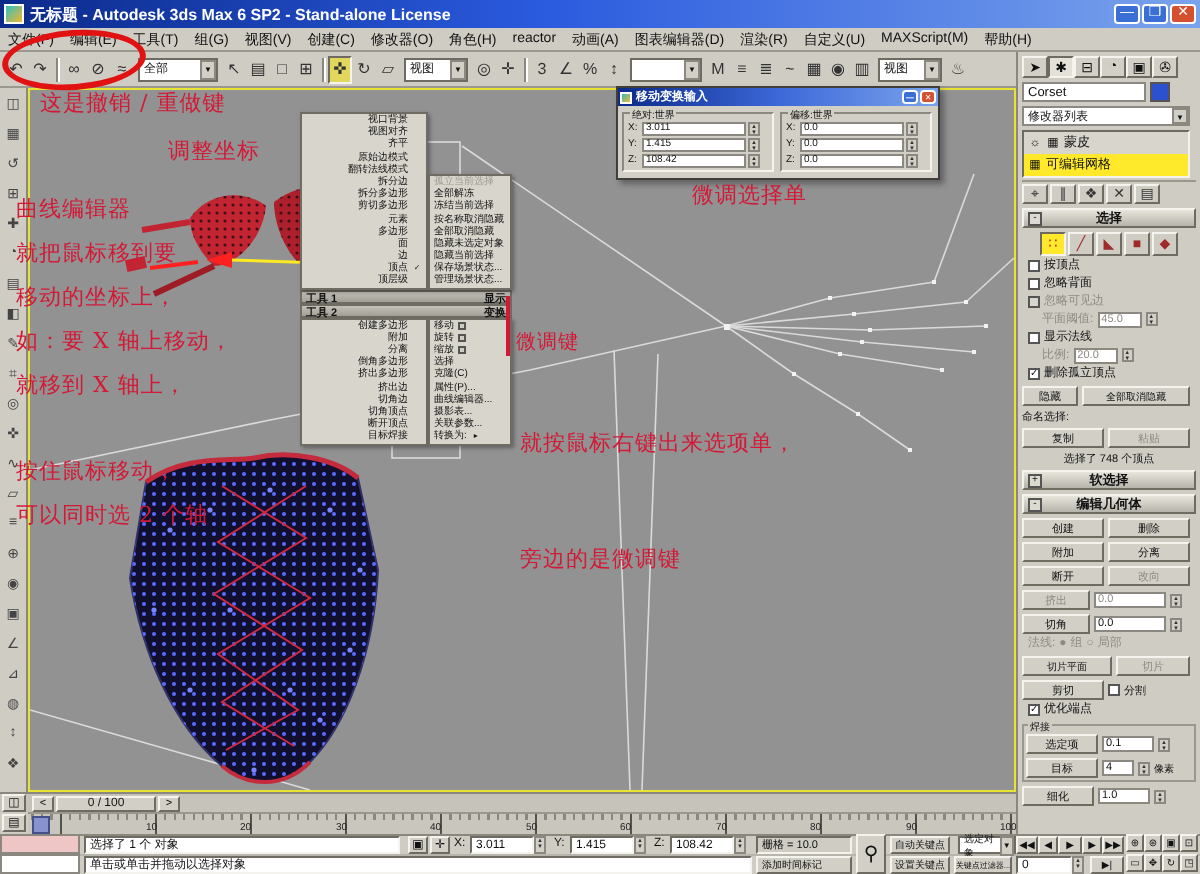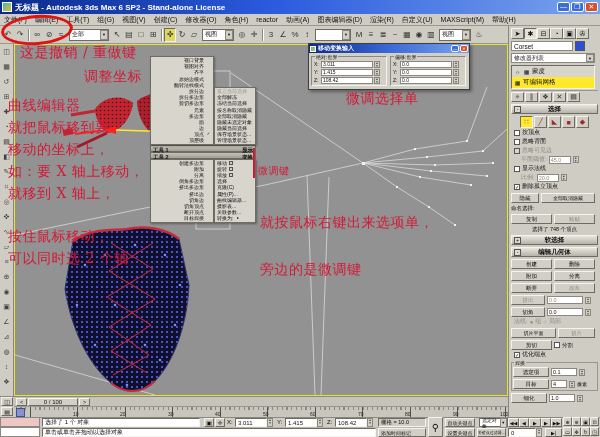--- a/index.html
+++ b/index.html
@@ -52,21 +52,21 @@
 #dialog .dtitle .appicon{width:6px;height:6px;margin-right:2px}
 #dialog .dtitle .wbtn{width:8px;height:7px;font-size:4px;line-height:5px}
 #dialog .dbody{display:flex;gap:3px;padding:3px 2px}
 .fset{position:relative;width:76px;border:1px solid;border-color:#8a8880 #f5f3ed #f5f3ed #8a8880;padding:3px 2px 1px}
 .fset .leg{position:absolute;top:-3px;left:3px;background:#d2cfc7;font-size:5px;padding:0 1px}
 .frow{display:flex;align-items:center;height:8px;gap:1px}
 .frow .axl{width:6px;font-size:5px}
 .frow .fin{width:52px;height:7px;background:#fff;border:1px solid #8a8880;font-size:5px;padding-left:1px;line-height:5px}
 .spin{width:6px;height:7px;background:#d2cfc7;border:1px solid #8a8880;font-size:3px;line-height:3px;text-align:center;color:#333}
 
-.anno{position:absolute;z-index:30;color:#d41937;font-family:"DejaVu Serif","Liberation Serif",serif;font-size:14px;letter-spacing:.5px;white-space:nowrap}
+.anno{position:absolute;z-index:30;color:#d41937;font-family:"DejaVu Serif","Liberation Serif",serif;font-size:11px;letter-spacing:.5px;white-space:nowrap}
 #red-circle{left:1px;top:15px;width:72px;height:30px;border:3px solid #e01212;border-radius:50%;z-index:20;transform:rotate(-4deg)}
 #red-line{left:253px;top:148px;width:2px;height:30px;background:#d41937;z-index:30}
 
 #panel{left:508px;top:26px;width:92px;height:391px;background:#cfccc4;border-left:1px solid #8a877f;padding:0 2px}
 #ptabs{display:flex;height:13px;align-items:flex-end}
 .ptab{width:13px;height:11px;display:flex;align-items:center;justify-content:center;font-size:7px;border:1px solid;border-color:#f5f3ed #6e6b63 #6e6b63 #f5f3ed;background:#d2cfc7}
 .ptab.active{background:#e4e1d9;border-color:#6e6b63 #f5f3ed #f5f3ed #6e6b63}
 .prow{display:flex;align-items:center;gap:2px;margin-top:2px}
 .fldname{width:62px;height:10px;background:#fff;border:1px solid #8a8880;font-size:6.5px;padding:1px 2px}
 .swatch{width:10px;height:10px;background:#2b50d0;border:1px solid #555}
@@ -560,21 +560,21 @@
   <span class="anno" style="left:8px;top:119px">就把鼠标移到要</span>
   <span class="anno" style="left:8px;top:141px">移动的坐标上，</span>
   <span class="anno" style="left:8px;top:163px">如：要 X 轴上移动，</span>
   <span class="anno" style="left:8px;top:185px">就移到 X 轴上，</span>
   <span class="anno" style="left:8px;top:228px">按住鼠标移动，</span>
   <span class="anno" style="left:8px;top:250px">可以同时选 2 个轴</span>
   <span class="anno" style="left:346px;top:90px">微调选择单</span>
   <span class="anno" style="left:258px;top:164px;font-size:10px">微调键</span>
   <div id="red-line" class="abs"></div>
   <span class="anno" style="left:260px;top:214px">就按鼠标右键出来选项单，</span>
-  <span class="anno" style="left:260px;top:261px">旁边的是微调键</span>
+  <span class="anno" style="left:260px;top:272px">旁边的是微调键</span>
 
   <div id="panel" class="abs">
     <div id="ptabs">
       <span class="ptab">➤</span>
       <span class="ptab active">✱</span>
       <span class="ptab">⊟</span>
       <span class="ptab">◔</span>
       <span class="ptab">▣</span>
       <span class="ptab">✇</span>
     </div>

